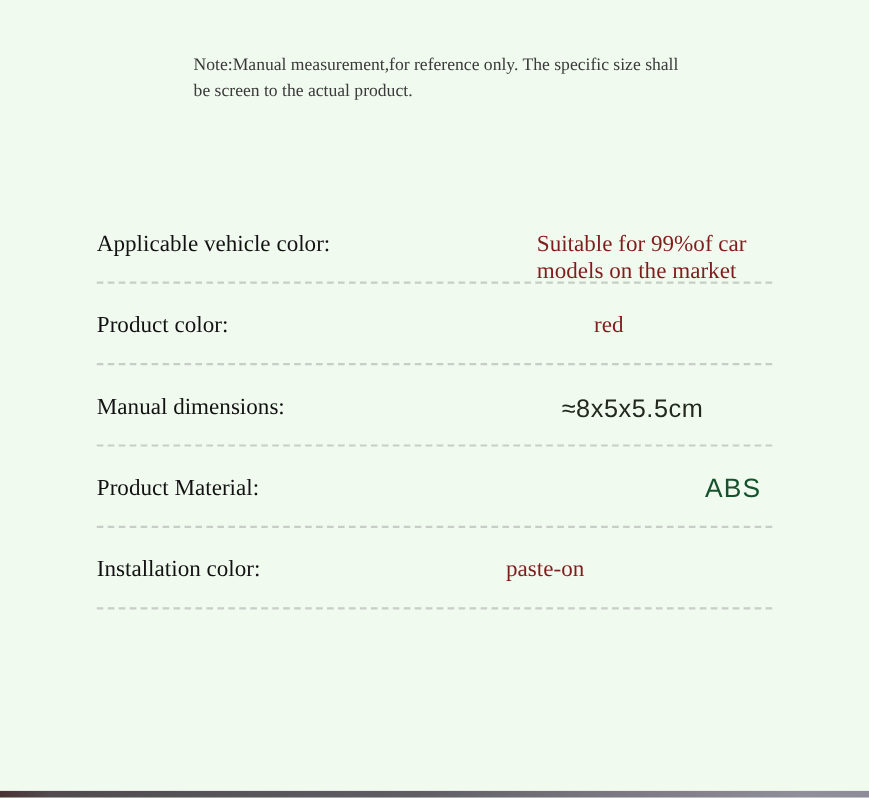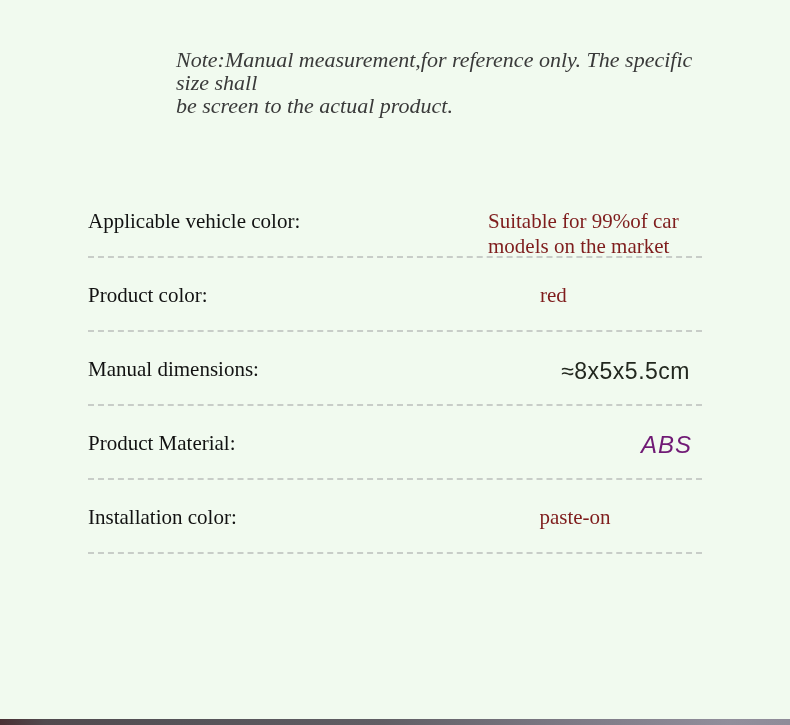--- a/index.html
+++ b/index.html
@@ -15,24 +15,23 @@
     font-family: "Liberation Serif", "DejaVu Serif", serif;
     color: #1a1a1a;
   }
 
   
   .note {
     position: absolute;
     left: 176px;
     top: 48px;
     width: 540px;
-    font-size: 22px;
+    font-size: 16px;
     line-height: 23px;
     color: #3a3a3a;
-    font-style: italic;
   }
   .note span { display: block; }
 
   
   .spec-table {
     position: absolute;
     left: 88px;
     top: 184px;
     width: 614px;
   }
@@ -56,41 +55,40 @@
     font-size: 21px;
     line-height: 24.5px;
     color: #7f1d1d;
   }
   .spec-value span { display: block; }
 
   
   .r0 .spec-value { padding-left: 28px; }
   .r1 .spec-value { padding-left: 80px; }
   .r2 .spec-value {
-    text-align: right;
+    text-align: center;
     padding-right: 12px;
     padding-top: 2px;
     font-family: "Liberation Sans", "DejaVu Sans", sans-serif;
     font-size: 23px;
     letter-spacing: 0.5px;
     font-weight: 500;
     color: #23281f;
   }
   .r3 .spec-value {
     text-align: right;
     padding-right: 10px;
     padding-top: 2px;
     font-family: "Liberation Sans", "DejaVu Sans", sans-serif;
     font-size: 24px;
     letter-spacing: 1px;
-    color: #701a75;
-    font-style: italic;
+    color: #14532d;
   }
   .r4 .spec-value { padding-left: 4px; }
-  .r5 .spec-value { text-align: center; padding-right: 12px; }
+  .r5 .spec-value { text-align: left; padding-right: 12px; }
 
   
   .bottom-bar {
     position: absolute;
     left: 0;
     bottom: 0;
     width: 790px;
     height: 6px;
     background: linear-gradient(90deg,
       #4a3034 0px,

